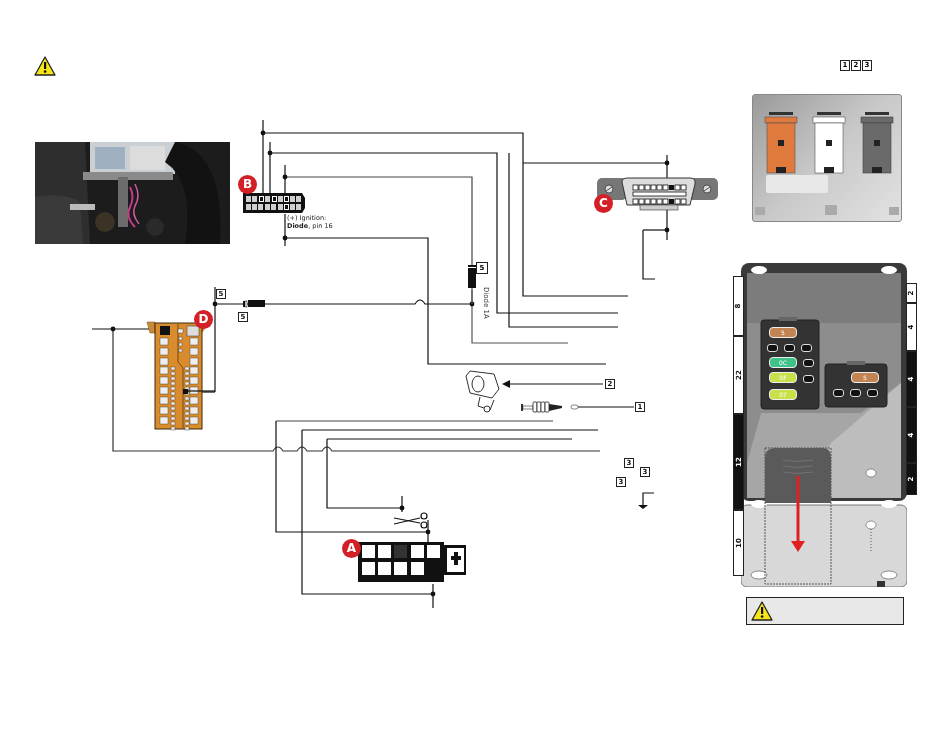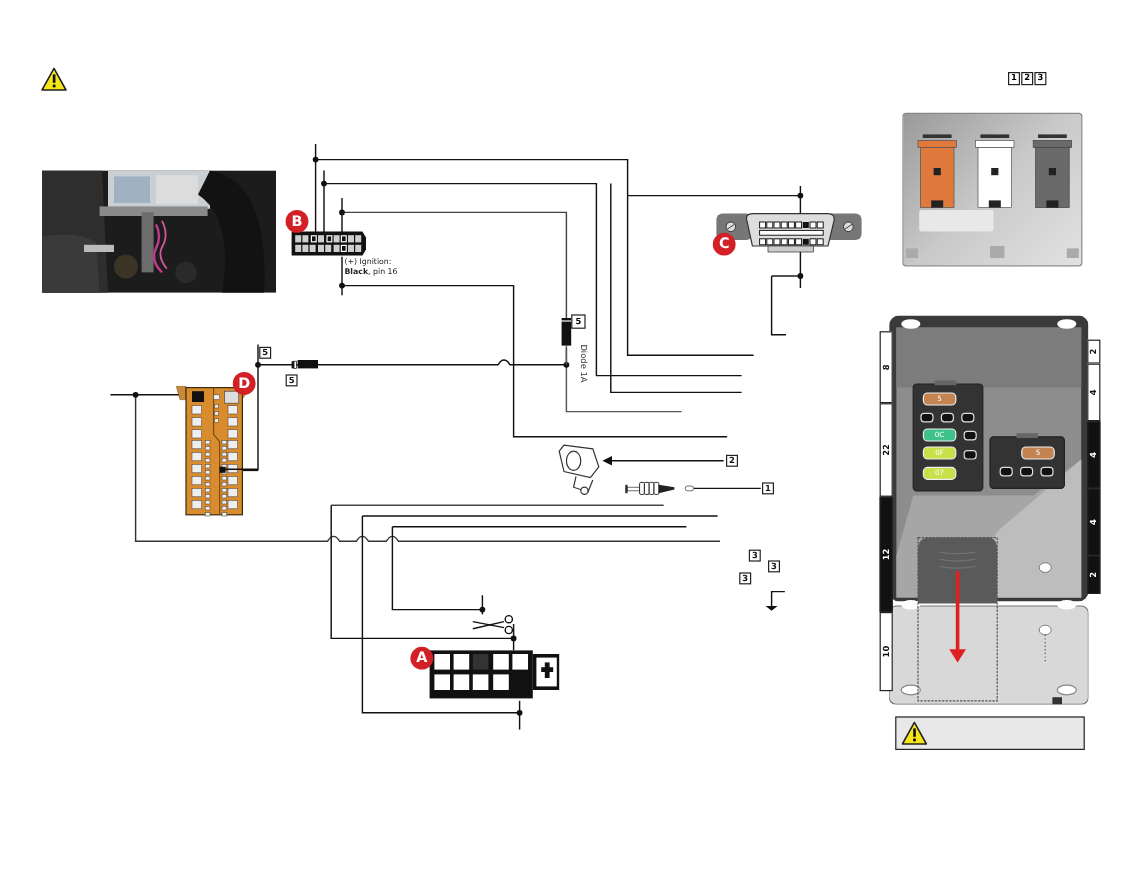--- a/index.html
+++ b/index.html
@@ -293,21 +293,21 @@
     </g>
   </svg>
 
   <div class="abs" style="left:238px;top:175px;width:19px;height:19px;border-radius:50%;background:#d32027;color:#fff;font-weight:bold;font-size:12px;line-height:19px;text-align:center">B</div>
   <div class="abs" style="left:594px;top:194px;width:19px;height:19px;border-radius:50%;background:#d32027;color:#fff;font-weight:bold;font-size:12px;line-height:19px;text-align:center">C</div>
   <div class="abs" style="left:194px;top:310px;width:19px;height:19px;border-radius:50%;background:#d32027;color:#fff;font-weight:bold;font-size:12px;line-height:19px;text-align:center">D</div>
   <div class="abs" style="left:342px;top:539px;width:19px;height:19px;border-radius:50%;background:#d32027;color:#fff;font-weight:bold;font-size:12px;line-height:19px;text-align:center">A</div>
 
   <div class="abs" style="left:287px;top:214px;font-size:6.5px;line-height:8px;color:#222">
     <div>(+) Ignition:</div>
-    <div><b>Black</b><span>, pin 16</span></div>
+    <div><b>Diode</b><span>, pin 16</span></div>
   </div>
 
   <div class="abs" style="left:476px;top:262px;width:10px;height:10px;border:1px solid #222;font-size:7px;line-height:10px;text-align:center;font-weight:bold">5</div>
   <div class="abs" style="left:462px;top:287px;transform:rotate(90deg);transform-origin:left top;font-size:7px;color:#333;white-space:nowrap;margin-left:28px">Diode 1A</div>
 
   <div class="abs mk" style="left:216px;top:289px">5</div>
   <div class="abs mk" style="left:238px;top:312px">5</div>
   <div class="abs mk" style="left:605px;top:379px">2</div>
   <div class="abs mk" style="left:635px;top:402px">1</div>
   <div class="abs mk" style="left:624px;top:458px">3</div>

